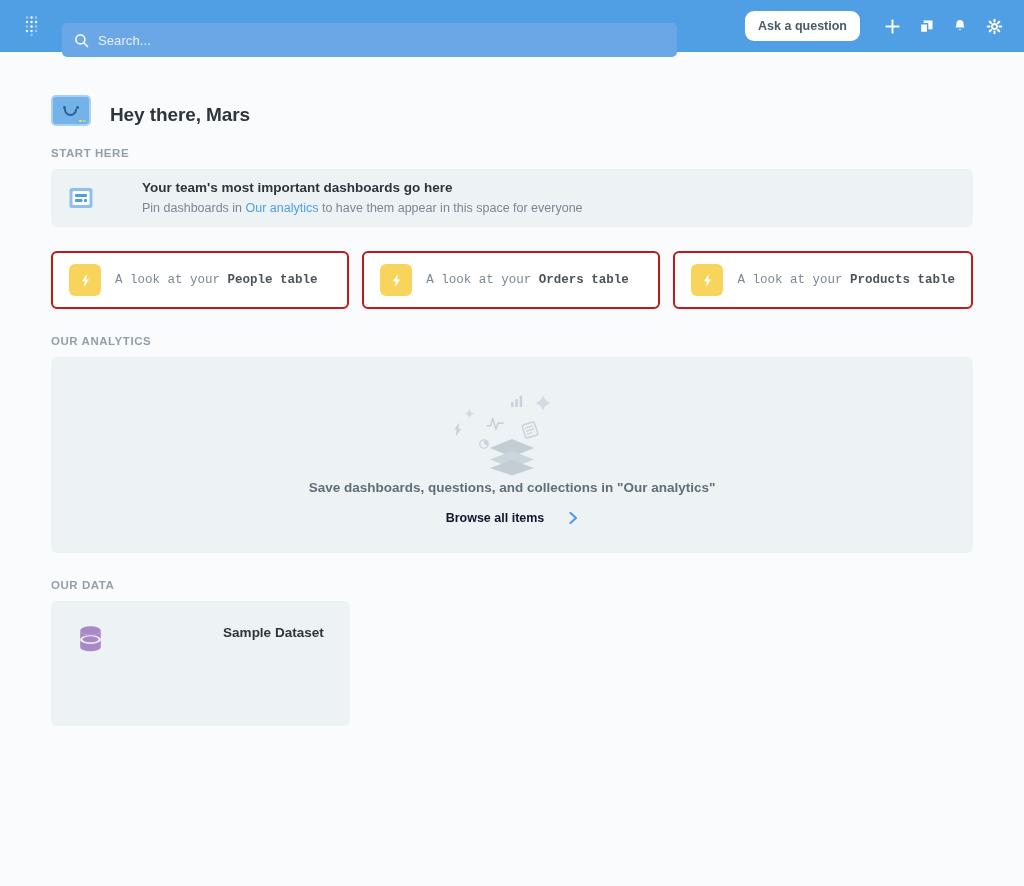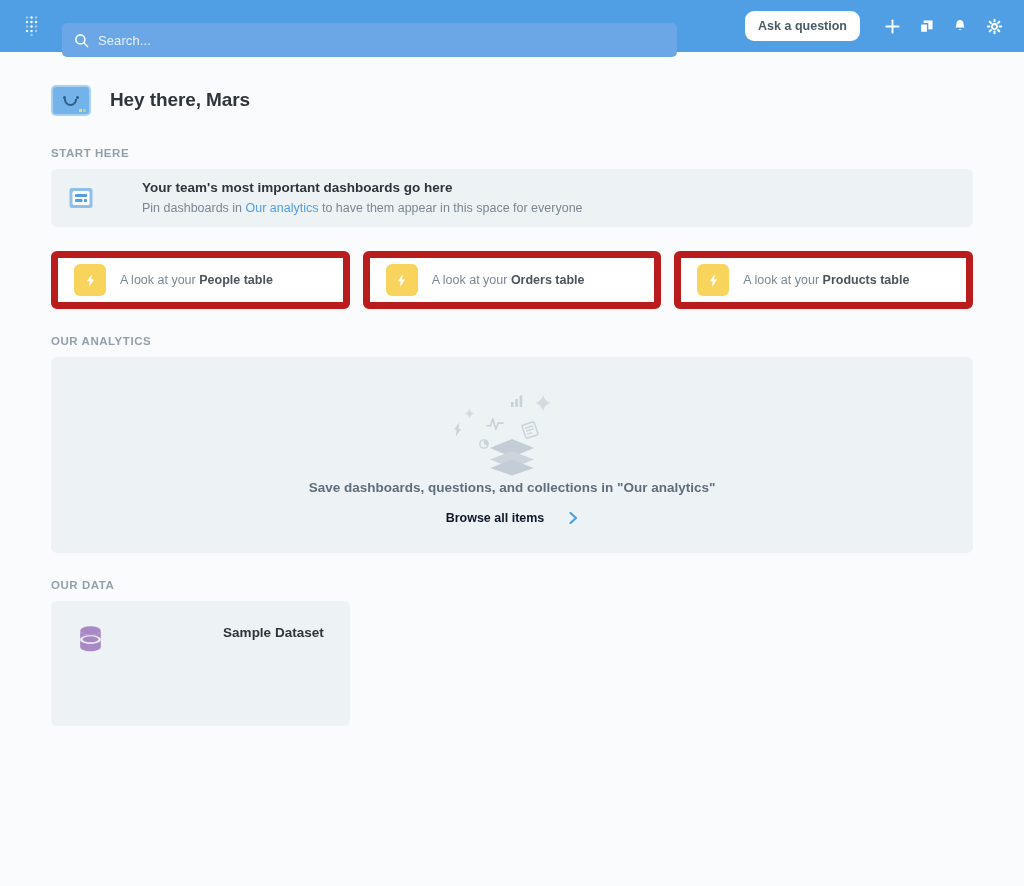--- a/index.html
+++ b/index.html
@@ -56,21 +56,21 @@
     width: 32px; height: 32px;
     display: flex; align-items: center; justify-content: center;
     cursor: pointer; margin-left: 2px;
   }
   .nav-icon:first-of-type { margin-left: 16px; }
 
   
   .page { padding: 0 51px; }
 
   .greeting {
-    display: flex; align-items: center;
+    display: flex; align-items: flex-end;
     padding-top: 22px; padding-bottom: 0;
     height: 74px;
   }
   .metabot {
     width: 40px; height: 31px;
     border-radius: 5px;
     background: #74B2EA;
     border: 2.5px solid #A8D0F2;
     position: relative;
     flex-shrink: 0;
@@ -124,27 +124,28 @@
 
   
   .xray-section { padding-top: 24px; }
   .xray-grid {
     display: grid;
     grid-template-columns: repeat(3, 1fr);
     gap: 13px;
   }
   .xray-card {
     background: #fff;
-    border: 7px solid #b91c1c;
+    border: 2px solid #b91c1c;
     border-radius: 6px;
     box-shadow: 0 1px 3px rgba(0,0,0,.055);
     height: 58px;
     display: flex; align-items: center;
     padding: 0 16px;
     cursor: pointer;
+    font-family: Liberation Mono, monospace;
   }
   .xray-bolt {
     width: 32px; height: 32px;
     background: #F9D45C; border-radius: 6px;
     display: flex; align-items: center; justify-content: center;
     flex-shrink: 0;
   }
   .xray-label {
     font-size: 12.5px; color: #7B8793;
     margin-left: 14px; white-space: nowrap;

